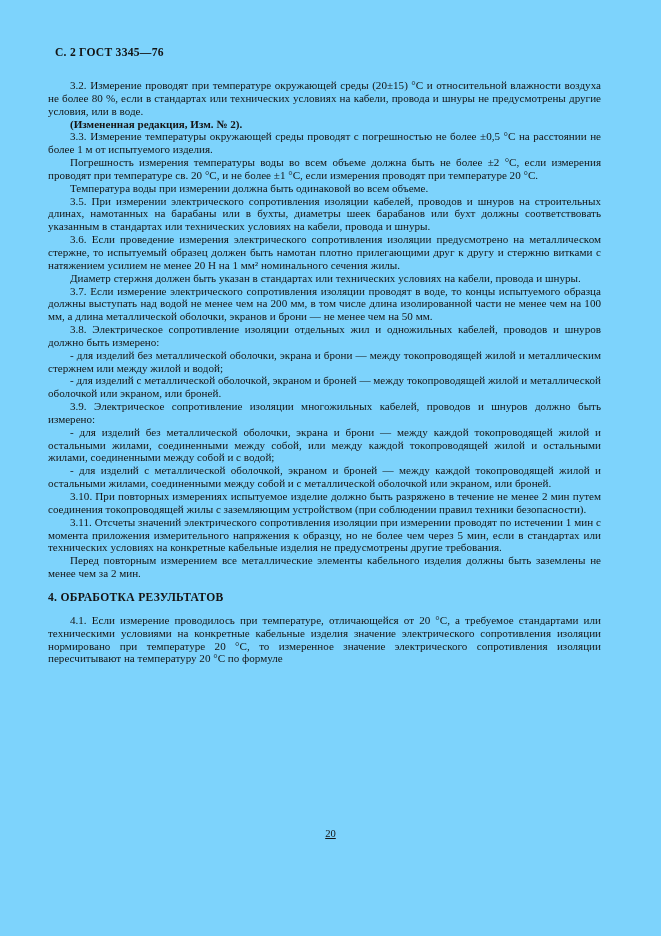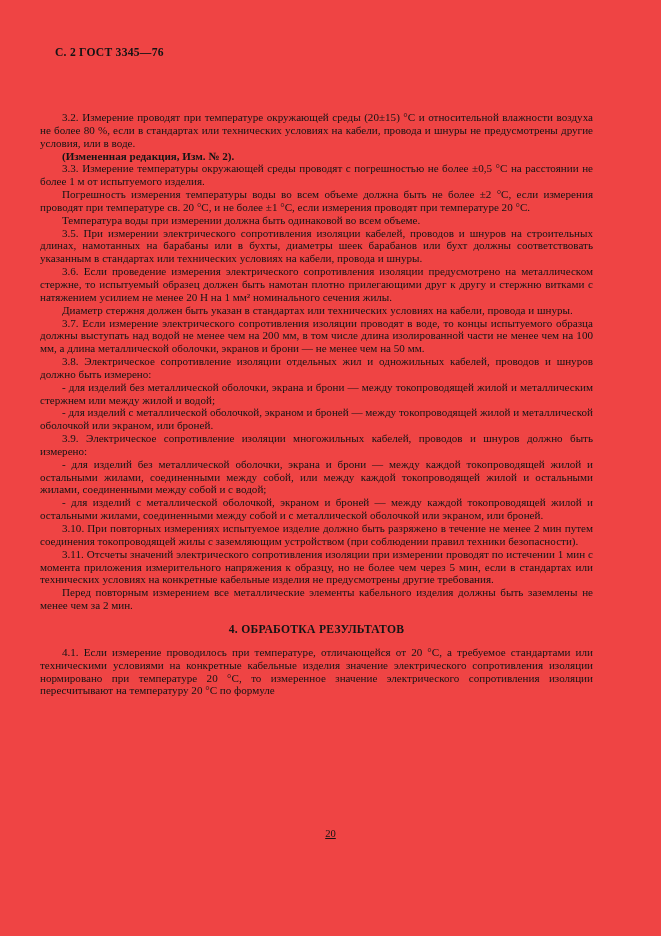--- a/index.html
+++ b/index.html
@@ -1,36 +1,36 @@
 <!DOCTYPE html>
 <html lang="ru"><head>
 <meta charset="utf-8">
 <style>
   html,body{margin:0;padding:0;background:#ffffff;}
   body{width:661px;height:936px;overflow:hidden;}
   .page{
-    position:relative;width:661px;height:936px;background:#ef4444;
+    position:relative;width:661px;height:936px;background:#7dd3fc;
     color:#141414;font-family:"Liberation Serif","DejaVu Serif",serif;
     -webkit-font-smoothing:antialiased;
   }
   .running-header{
     position:absolute;top:46px;left:55px;
     font-weight:bold;font-size:11.6px;letter-spacing:0.25px;white-space:nowrap;
   }
   .content{
-    position:absolute;top:79px;left:40px;width:553px;margin-top:32px;
+    position:absolute;top:79px;left:48px;width:553px;
   }
   .para{
     margin:0;text-indent:22px;text-align:justify;
     font-size:11.1px;line-height:12.85px;
   }
   .para.bold-note{font-weight:bold;}
   .para .bold{font-weight:bold;}
   .section-heading{
-    margin:11px 0 10px 0;text-align:center;text-indent:0;
+    margin:11px 0 10px 0;text-indent:0;
     font-size:11.6px;font-weight:bold;letter-spacing:0.3px;
   }
   .page-number{
     position:absolute;top:828px;left:0;width:661px;
     text-align:center;font-size:10.6px;text-decoration:underline;
   }
 </style>
 </head>
 <body>
 

